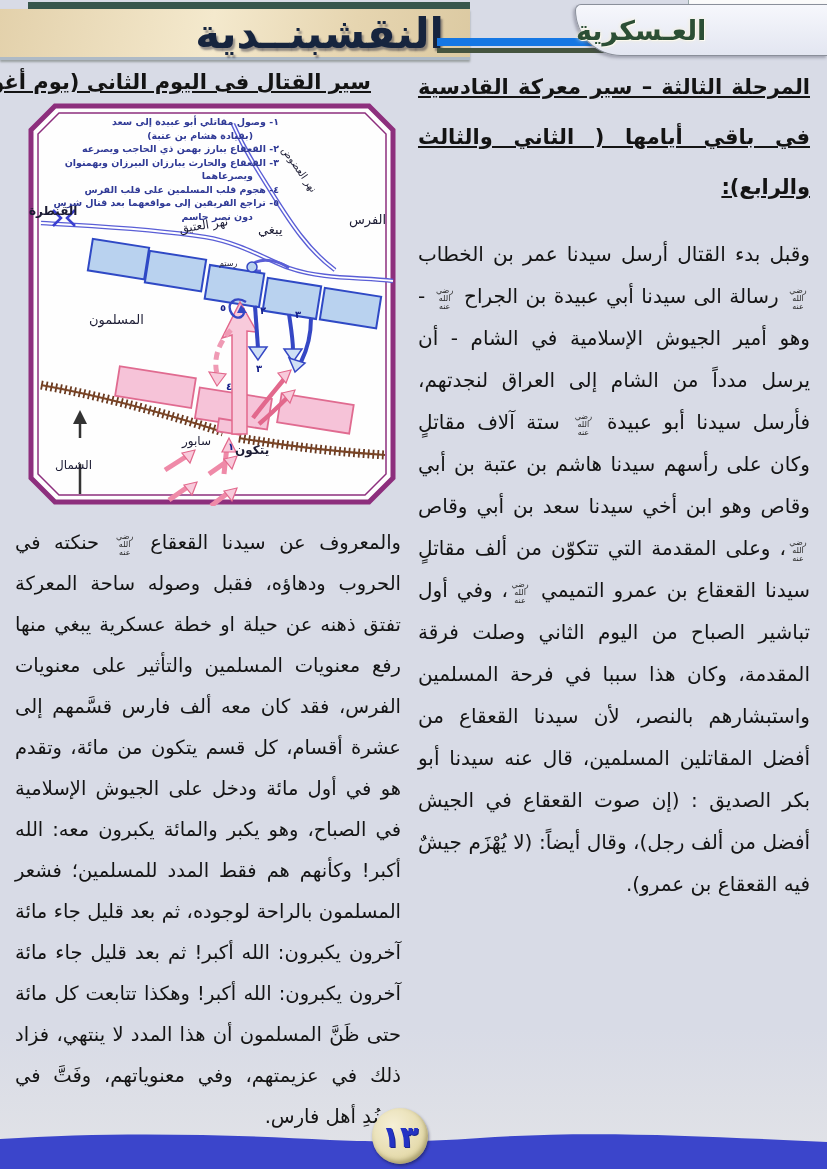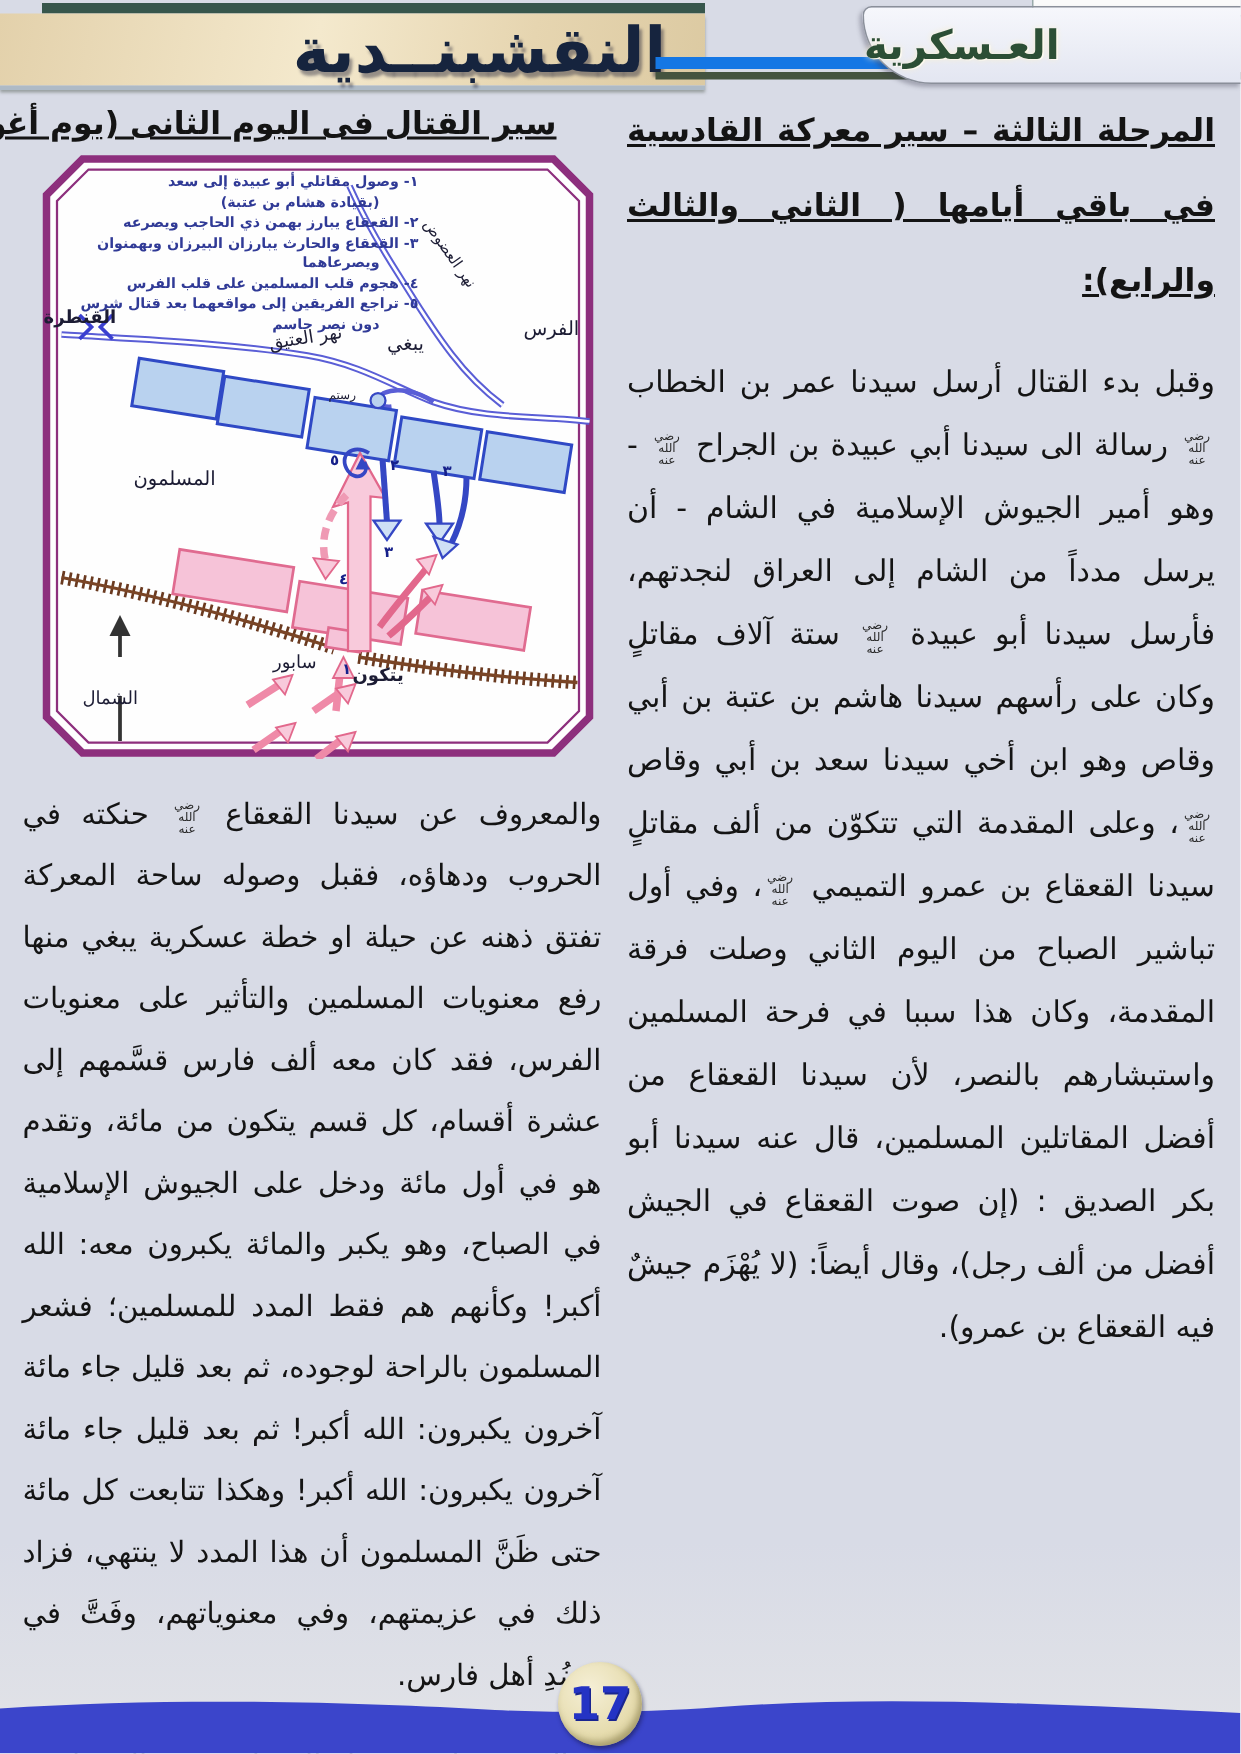--- a/index.html
+++ b/index.html
@@ -189,14 +189,14 @@
   </div>
 
   <p class="jp lp1">والمعروف عن سيدنا القعقاع <span class="rda">رضي الله عنه</span> حنكته في الحروب ودهاؤه، فقبل وصوله ساحة المعركة تفتق ذهنه عن حيلة او خطة عسكرية يبغي منها رفع معنويات المسلمين والتأثير على معنويات الفرس، فقد كان معه ألف فارس قسَّمهم إلى عشرة أقسام، كل قسم يتكون من مائة، وتقدم هو في أول مائة ودخل على الجيوش الإسلامية في الصباح، وهو يكبر والمائة يكبرون معه: الله أكبر! وكأنهم هم فقط المدد للمسلمين؛ فشعر المسلمون بالراحة لوجوده، ثم بعد قليل جاء مائة آخرون يكبرون: الله أكبر! ثم بعد قليل جاء مائة آخرون يكبرون: الله أكبر! وهكذا تتابعت كل مائة حتى ظَنَّ المسلمون أن هذا المدد لا ينتهي، فزاد ذلك في عزيمتهم، وفي معنوياتهم، وفَتَّ في عَضُدِ أهل فارس.</p>
   <p class="jp lp2">وحال وصول سيدنا القعقاع <span class="rda">رضي الله عنه</span> إلى أرض المعركة،</p>
 </div>
 
 <svg class="footer-wave" viewBox="0 0 827 60">
   <path d="M0,30 C120,22 240,26 330,31 C370,33 430,33 480,29 C590,21 700,27 827,33 L827,60 L0,60 Z" fill="#3b45cb"></path>
 </svg>
 <div class="page-circle">
-  <span>17</span>
+  <span>١٣</span>
 </div>
 
 </body></html>

